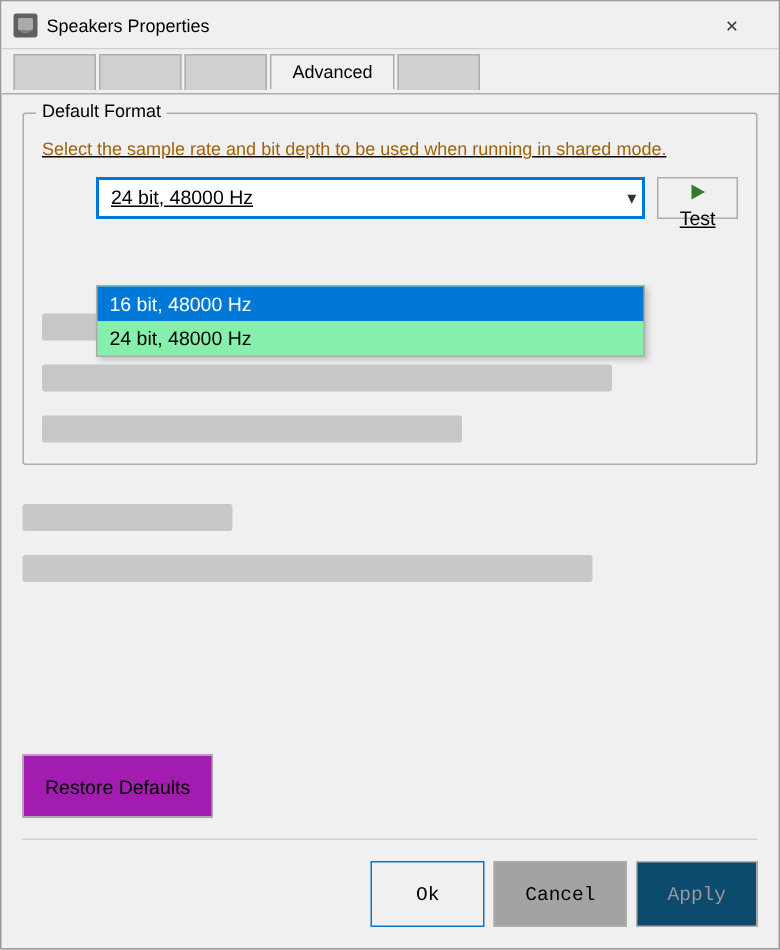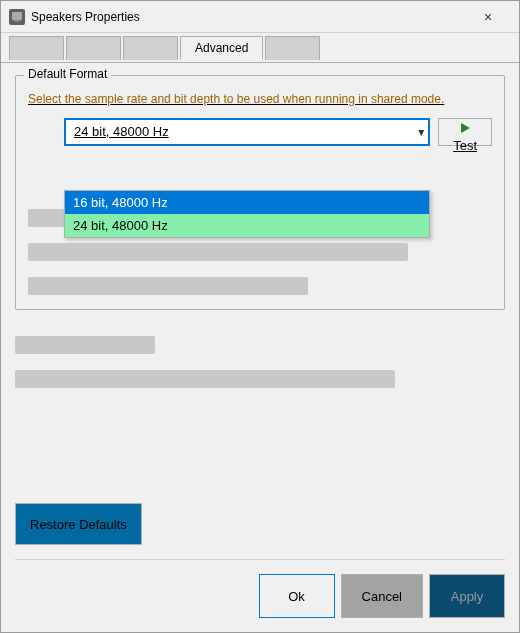--- a/index.html
+++ b/index.html
@@ -249,21 +249,21 @@
 
     .bottom-section {
       flex-shrink: 0;
       padding: 0 14px 14px;
     }
 
     .restore-btn {
       display: inline-flex;
       align-items: center;
       padding: 20px 14px;
-      background: #0369a1;
+      background: #a21caf;
       border: 1px solid #adadad;
       font-size: 13px;
       cursor: pointer;
       height: 28px;
     }
 
     .dialog-buttons {
       display: flex;
       justify-content: flex-end;
       gap: 6px;
@@ -274,20 +274,21 @@
 
     .dialog-btn {
       padding: 21px 20px;
       font-size: 13px;
       cursor: pointer;
       height: 28px;
       min-width: 76px;
       display: flex;
       align-items: center;
       justify-content: center;
+      font-family: Liberation Mono, monospace;
     }
 
     .dialog-btn.ok {
       background: #f0f0f0;
       border: 1.5px solid #0078d7;
     }
 
     .dialog-btn.cancel {
       background: #a3a3a3;
       border: 1px solid #adadad;

